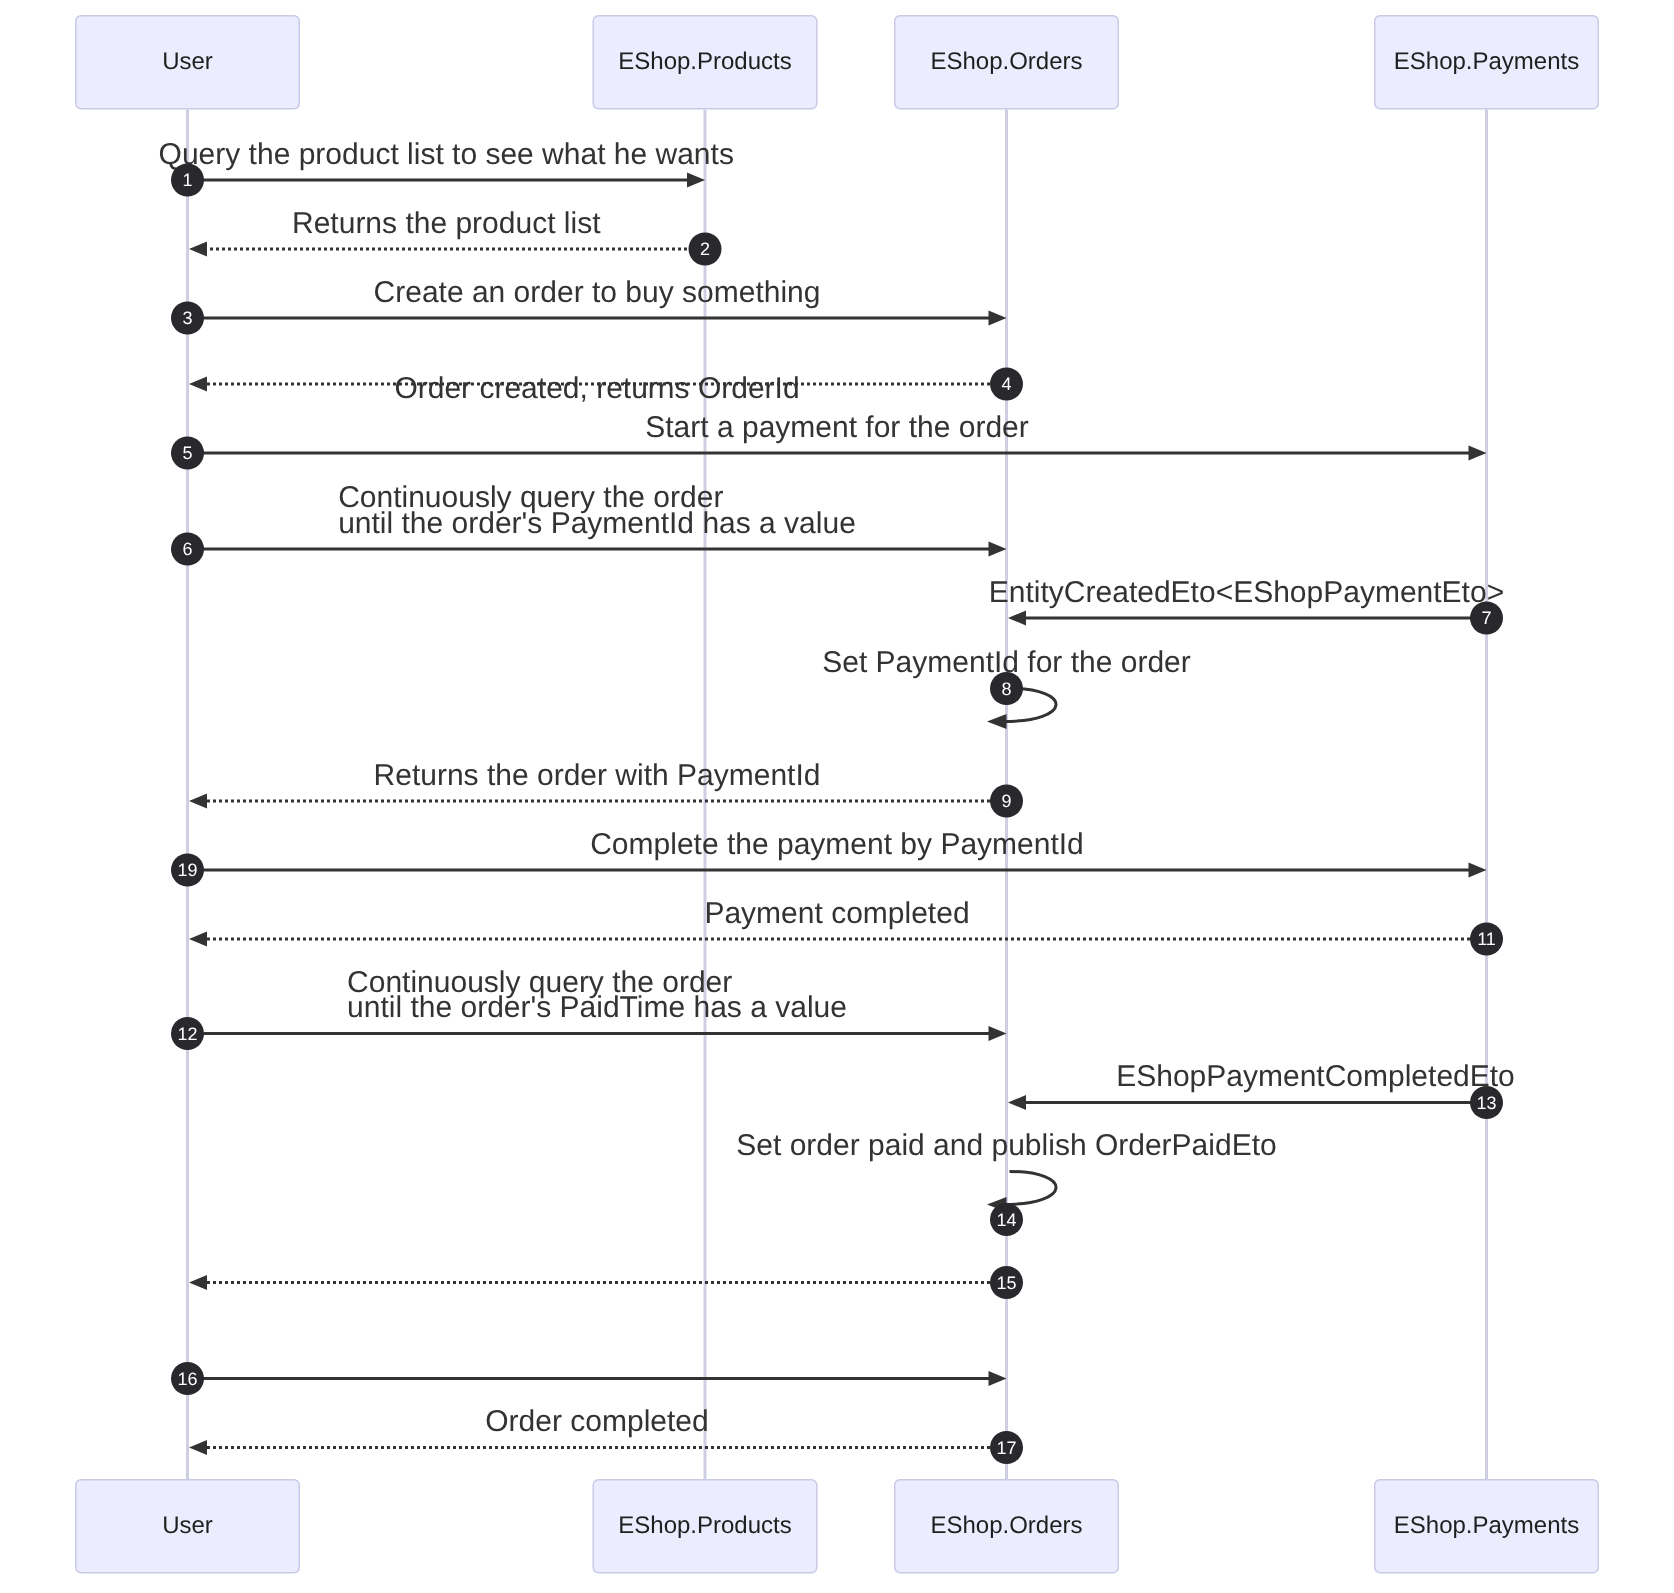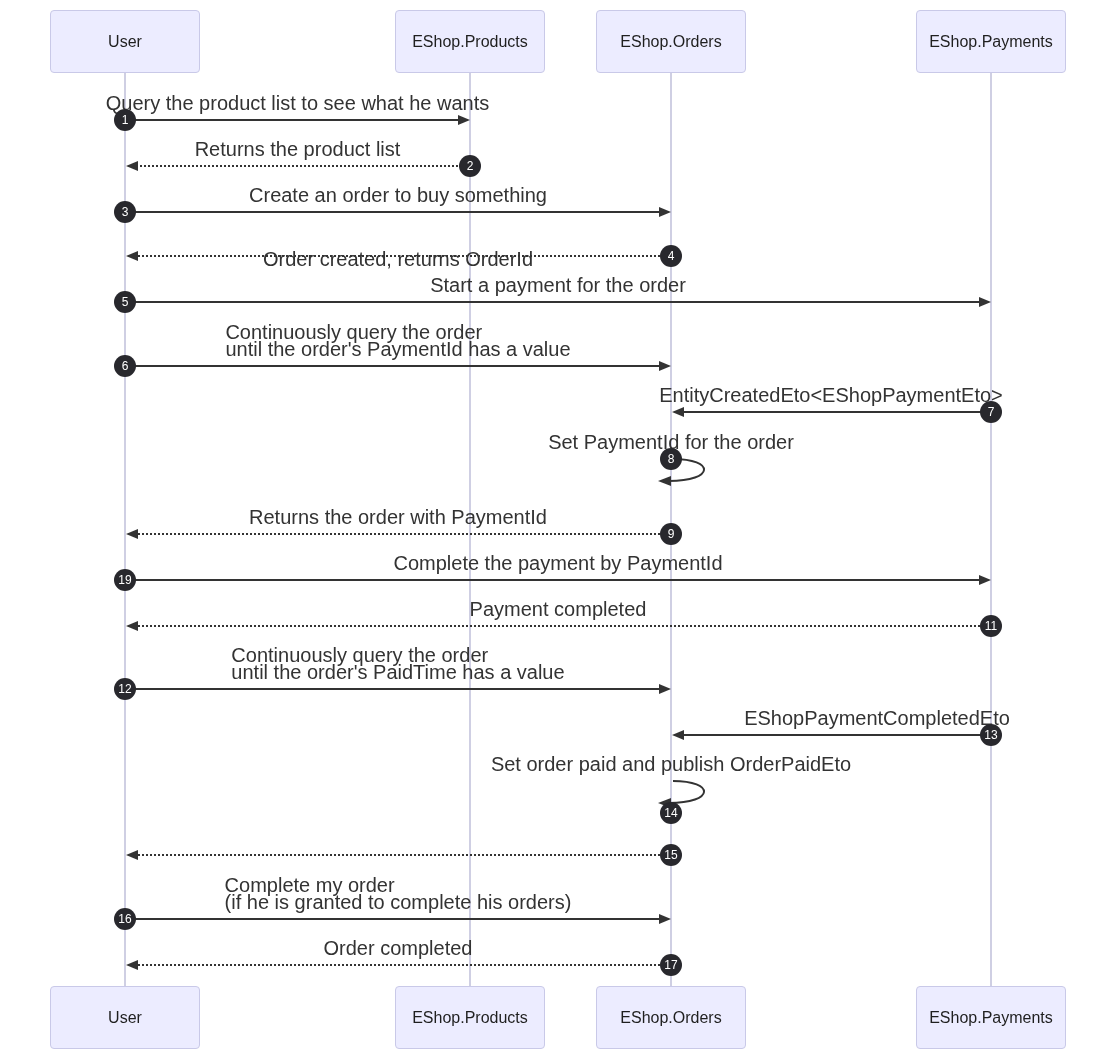--- a/index.html
+++ b/index.html
@@ -203,24 +203,20 @@
       <div>Set order paid and publish OrderPaidEto</div>
     </div>
     <div class="self-loop" style="left: 655px; top: 773px; width: 70px; height: 40px;"><svg width="70" height="40" viewBox="0 0 70 40" xmlns="http://www.w3.org/2000/svg">
         <path d="M 18 8 C 60 8, 60 30, 14 30" fill="none" stroke="#333333" stroke-width="2"></path>
         <polygon points="16,25 3,30 16,35" fill="#333333"></polygon>
       </svg></div>
     <div class="seq-circle" style="left: 660px; top: 802px;">14</div>
     <div class="msg-line dotted" style="left: 135px; top: 854px; width: 536px;"></div>
     <div class="arrowhead left" style="left: 126px; top: 850px;"></div>
     <div class="seq-circle" style="left: 660px; top: 844px;">15</div>
-    <div class="msg-label" style="left: 398px; top: 877px;">
-      <div>Complete my order</div>
-      <div>(if he is granted to complete his orders)</div>
-    </div>
     <div class="msg-line" style="left: 125px; top: 918px; width: 536px;"></div>
     <div class="arrowhead right" style="left: 659px; top: 914px;"></div>
     <div class="seq-circle" style="left: 114px; top: 908px;">16</div>
     <div class="msg-label" style="left: 398px; top: 940px;">
       <div>Order completed</div>
     </div>
     <div class="msg-line dotted" style="left: 135px; top: 964px; width: 536px;"></div>
     <div class="arrowhead left" style="left: 126px; top: 960px;"></div>
     <div class="seq-circle" style="left: 660px; top: 954px;">17</div>
   </div>

